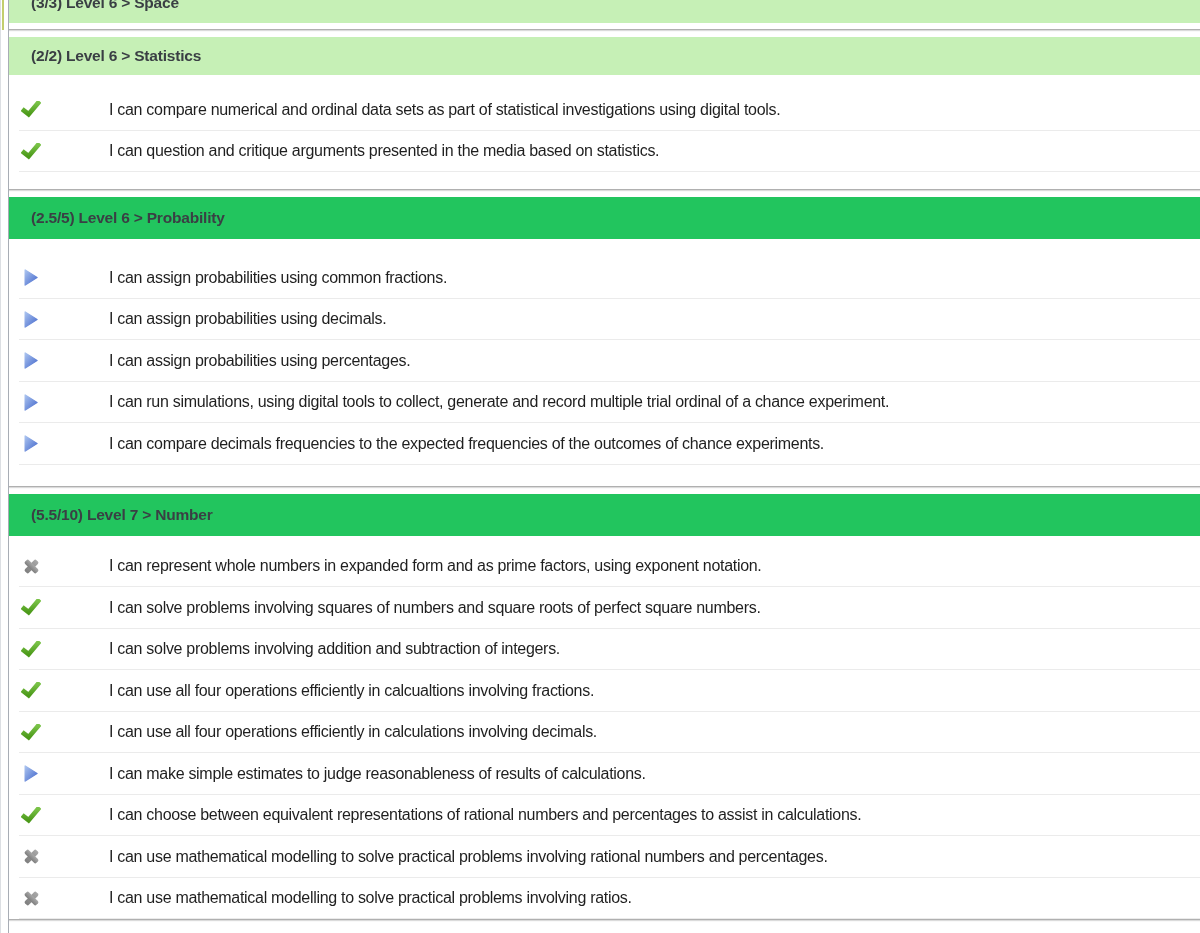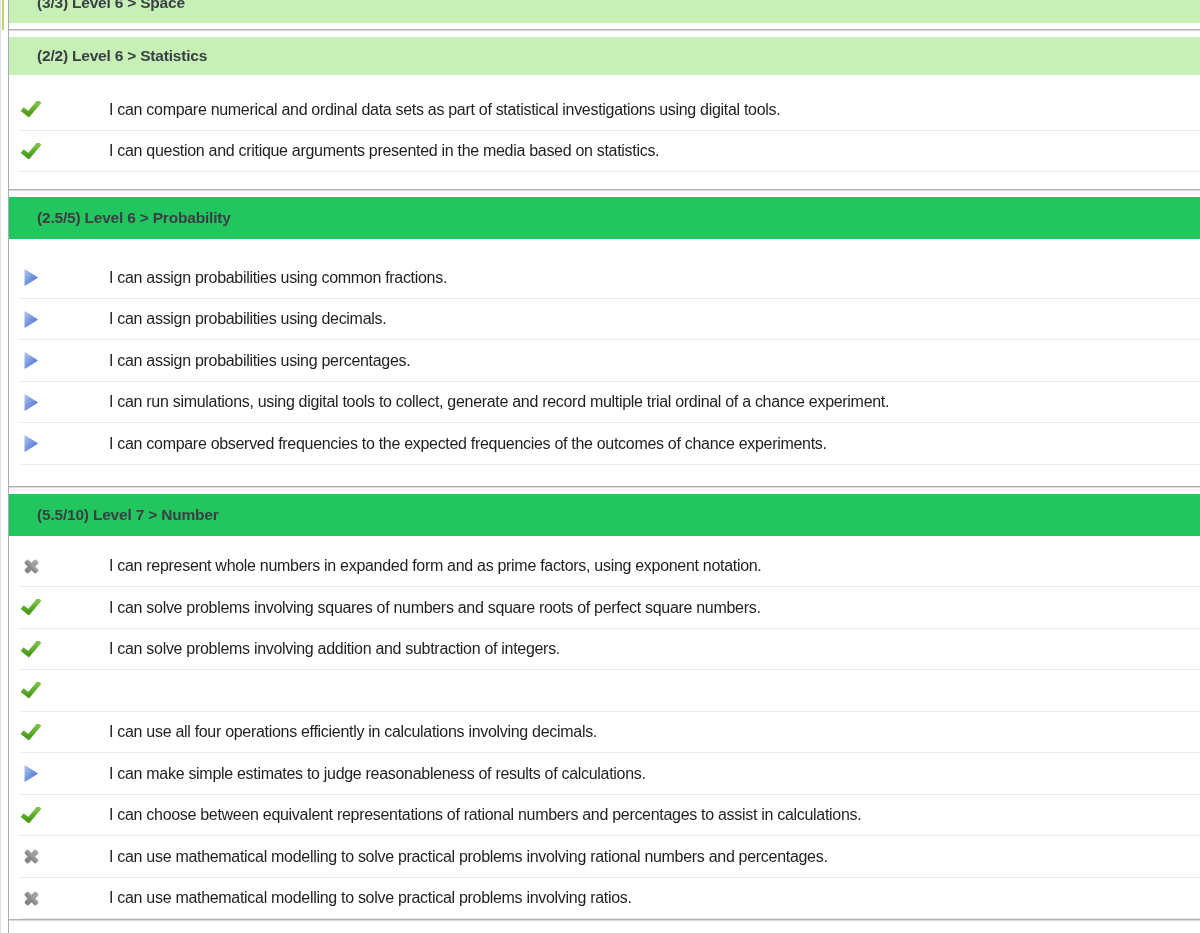--- a/index.html
+++ b/index.html
@@ -28,21 +28,21 @@
   .content { margin-left: 9px; }
 
   
   .panel {
     border-bottom: 1px solid #b0b0b0;
     box-shadow: 0 1px 1px rgba(0,0,0,0.14);
     margin-bottom: 7px;
     background: #ffffff;
   }
   .panel-header {
-    padding-left: 28px;
+    padding-left: 22px;
     font-weight: bold;
     font-size: 15.5px;
     letter-spacing: -0.2px;
     color: #3a3f44;
     cursor: pointer;
     display: flex; align-items: center;
   }
   .panel.green  .panel-header { background: #c6f0b6; height: 38px; }
   .panel.orange .panel-header { background: #22c55e; height: 42px; }
 
@@ -184,21 +184,21 @@
             </svg>
           </span>
           <span class="item-text">I can run simulations, using digital tools to collect, generate and record multiple trial ordinal of a chance experiment.</span>
         </div>
         <div class="row">
           <span class="icon-box">
             <svg width="14" height="17" viewBox="0 0 14 17">
               <polygon points="1.2,1 13,8.5 1.2,16" fill="url(#g-play)" stroke="url(#g-play)" stroke-width="1.4" stroke-linejoin="round"></polygon>
             </svg>
           </span>
-          <span class="item-text">I can compare observed frequencies to the expected frequencies of the outcomes of chance experiments.</span>
+          <span class="item-text">I can compare decimals frequencies to the expected frequencies of the outcomes of chance experiments.</span>
         </div>
       </div>
     </div>
     <div class="panel orange sec-number">
       <div class="panel-header">
         <span class="title">(5.5/10) Level 7 &gt; Number</span>
       </div>
       <div class="rows">
         <div class="row">
           <span class="icon-box">
@@ -226,20 +226,21 @@
             </svg>
           </span>
           <span class="item-text">I can solve problems involving addition and subtraction of integers.</span>
         </div>
         <div class="row">
           <span class="icon-box">
             <svg width="20" height="17" viewBox="0 0 20 17">
               <polyline points="3,9.5 7.6,13.2 17,2" fill="none" stroke="url(#g-check)" stroke-width="4.8" stroke-linecap="square" stroke-linejoin="miter"></polyline>
             </svg>
           </span>
+          <span class="item-text">I can use all four operations efficiently in calcualtions involving fractions.</span>
         </div>
         <div class="row">
           <span class="icon-box">
             <svg width="20" height="17" viewBox="0 0 20 17">
               <polyline points="3,9.5 7.6,13.2 17,2" fill="none" stroke="url(#g-check)" stroke-width="4.8" stroke-linecap="square" stroke-linejoin="miter"></polyline>
             </svg>
           </span>
           <span class="item-text">I can use all four operations efficiently in calculations involving decimals.</span>
         </div>
         <div class="row">

